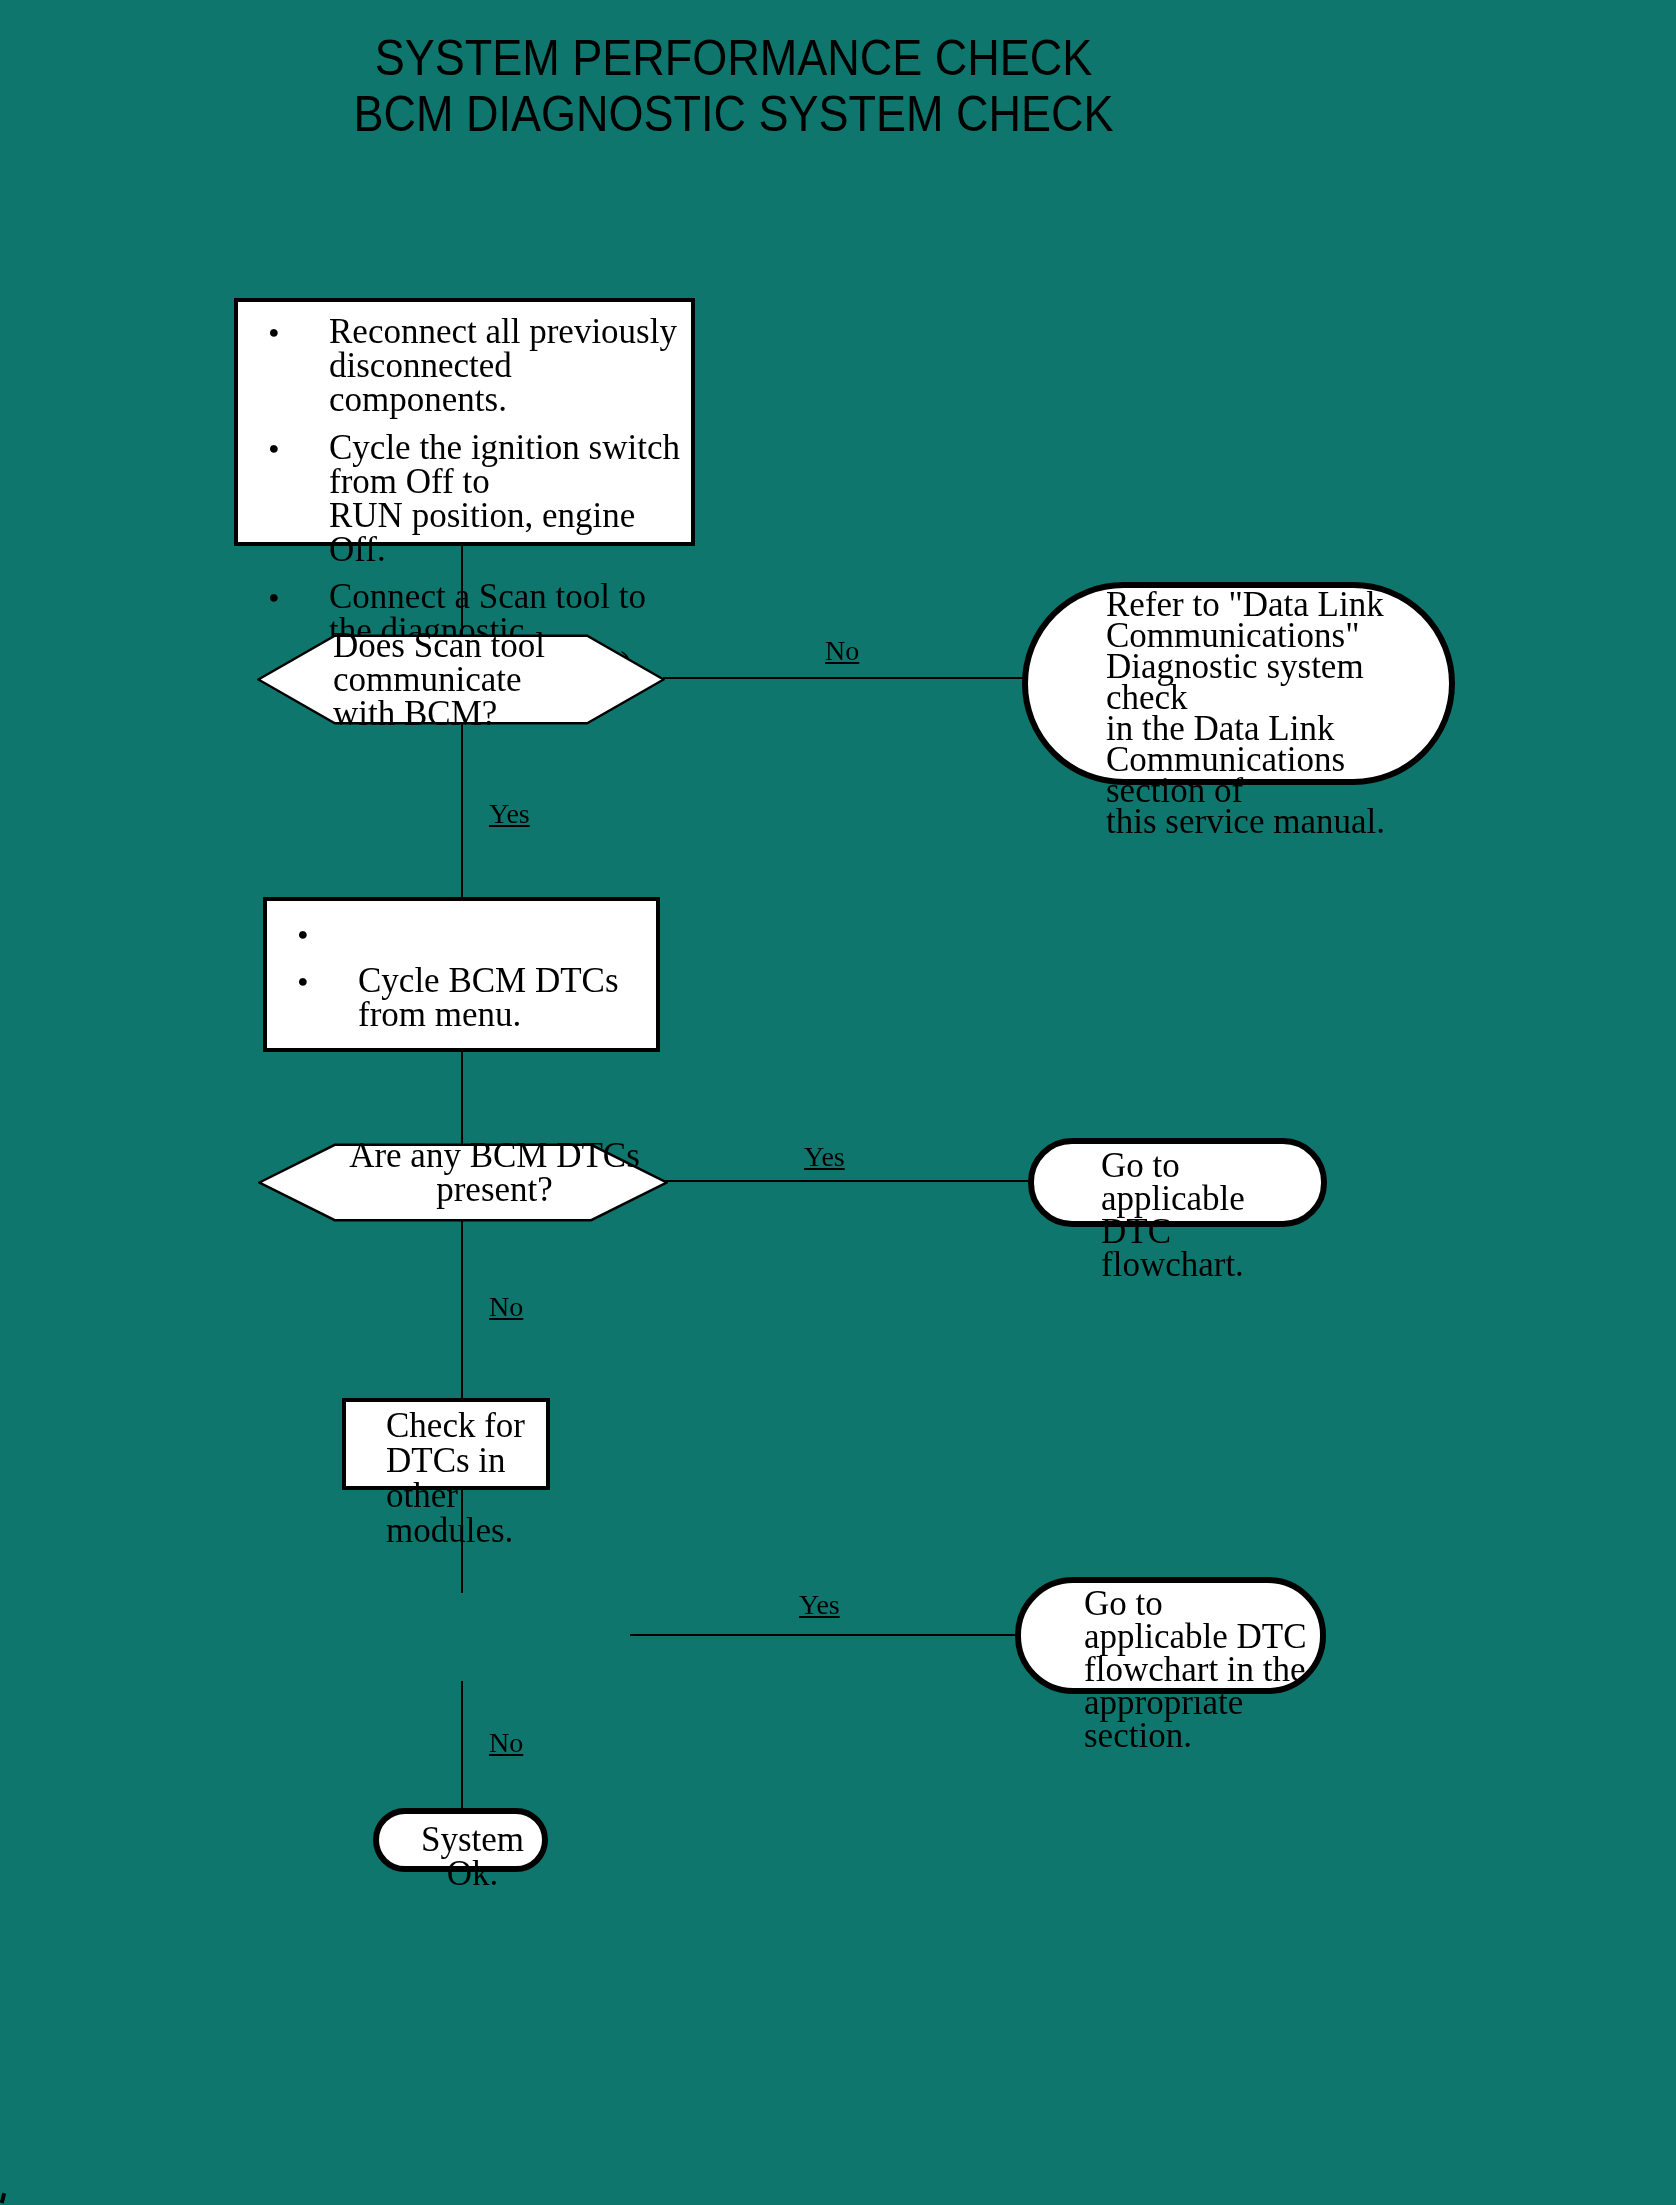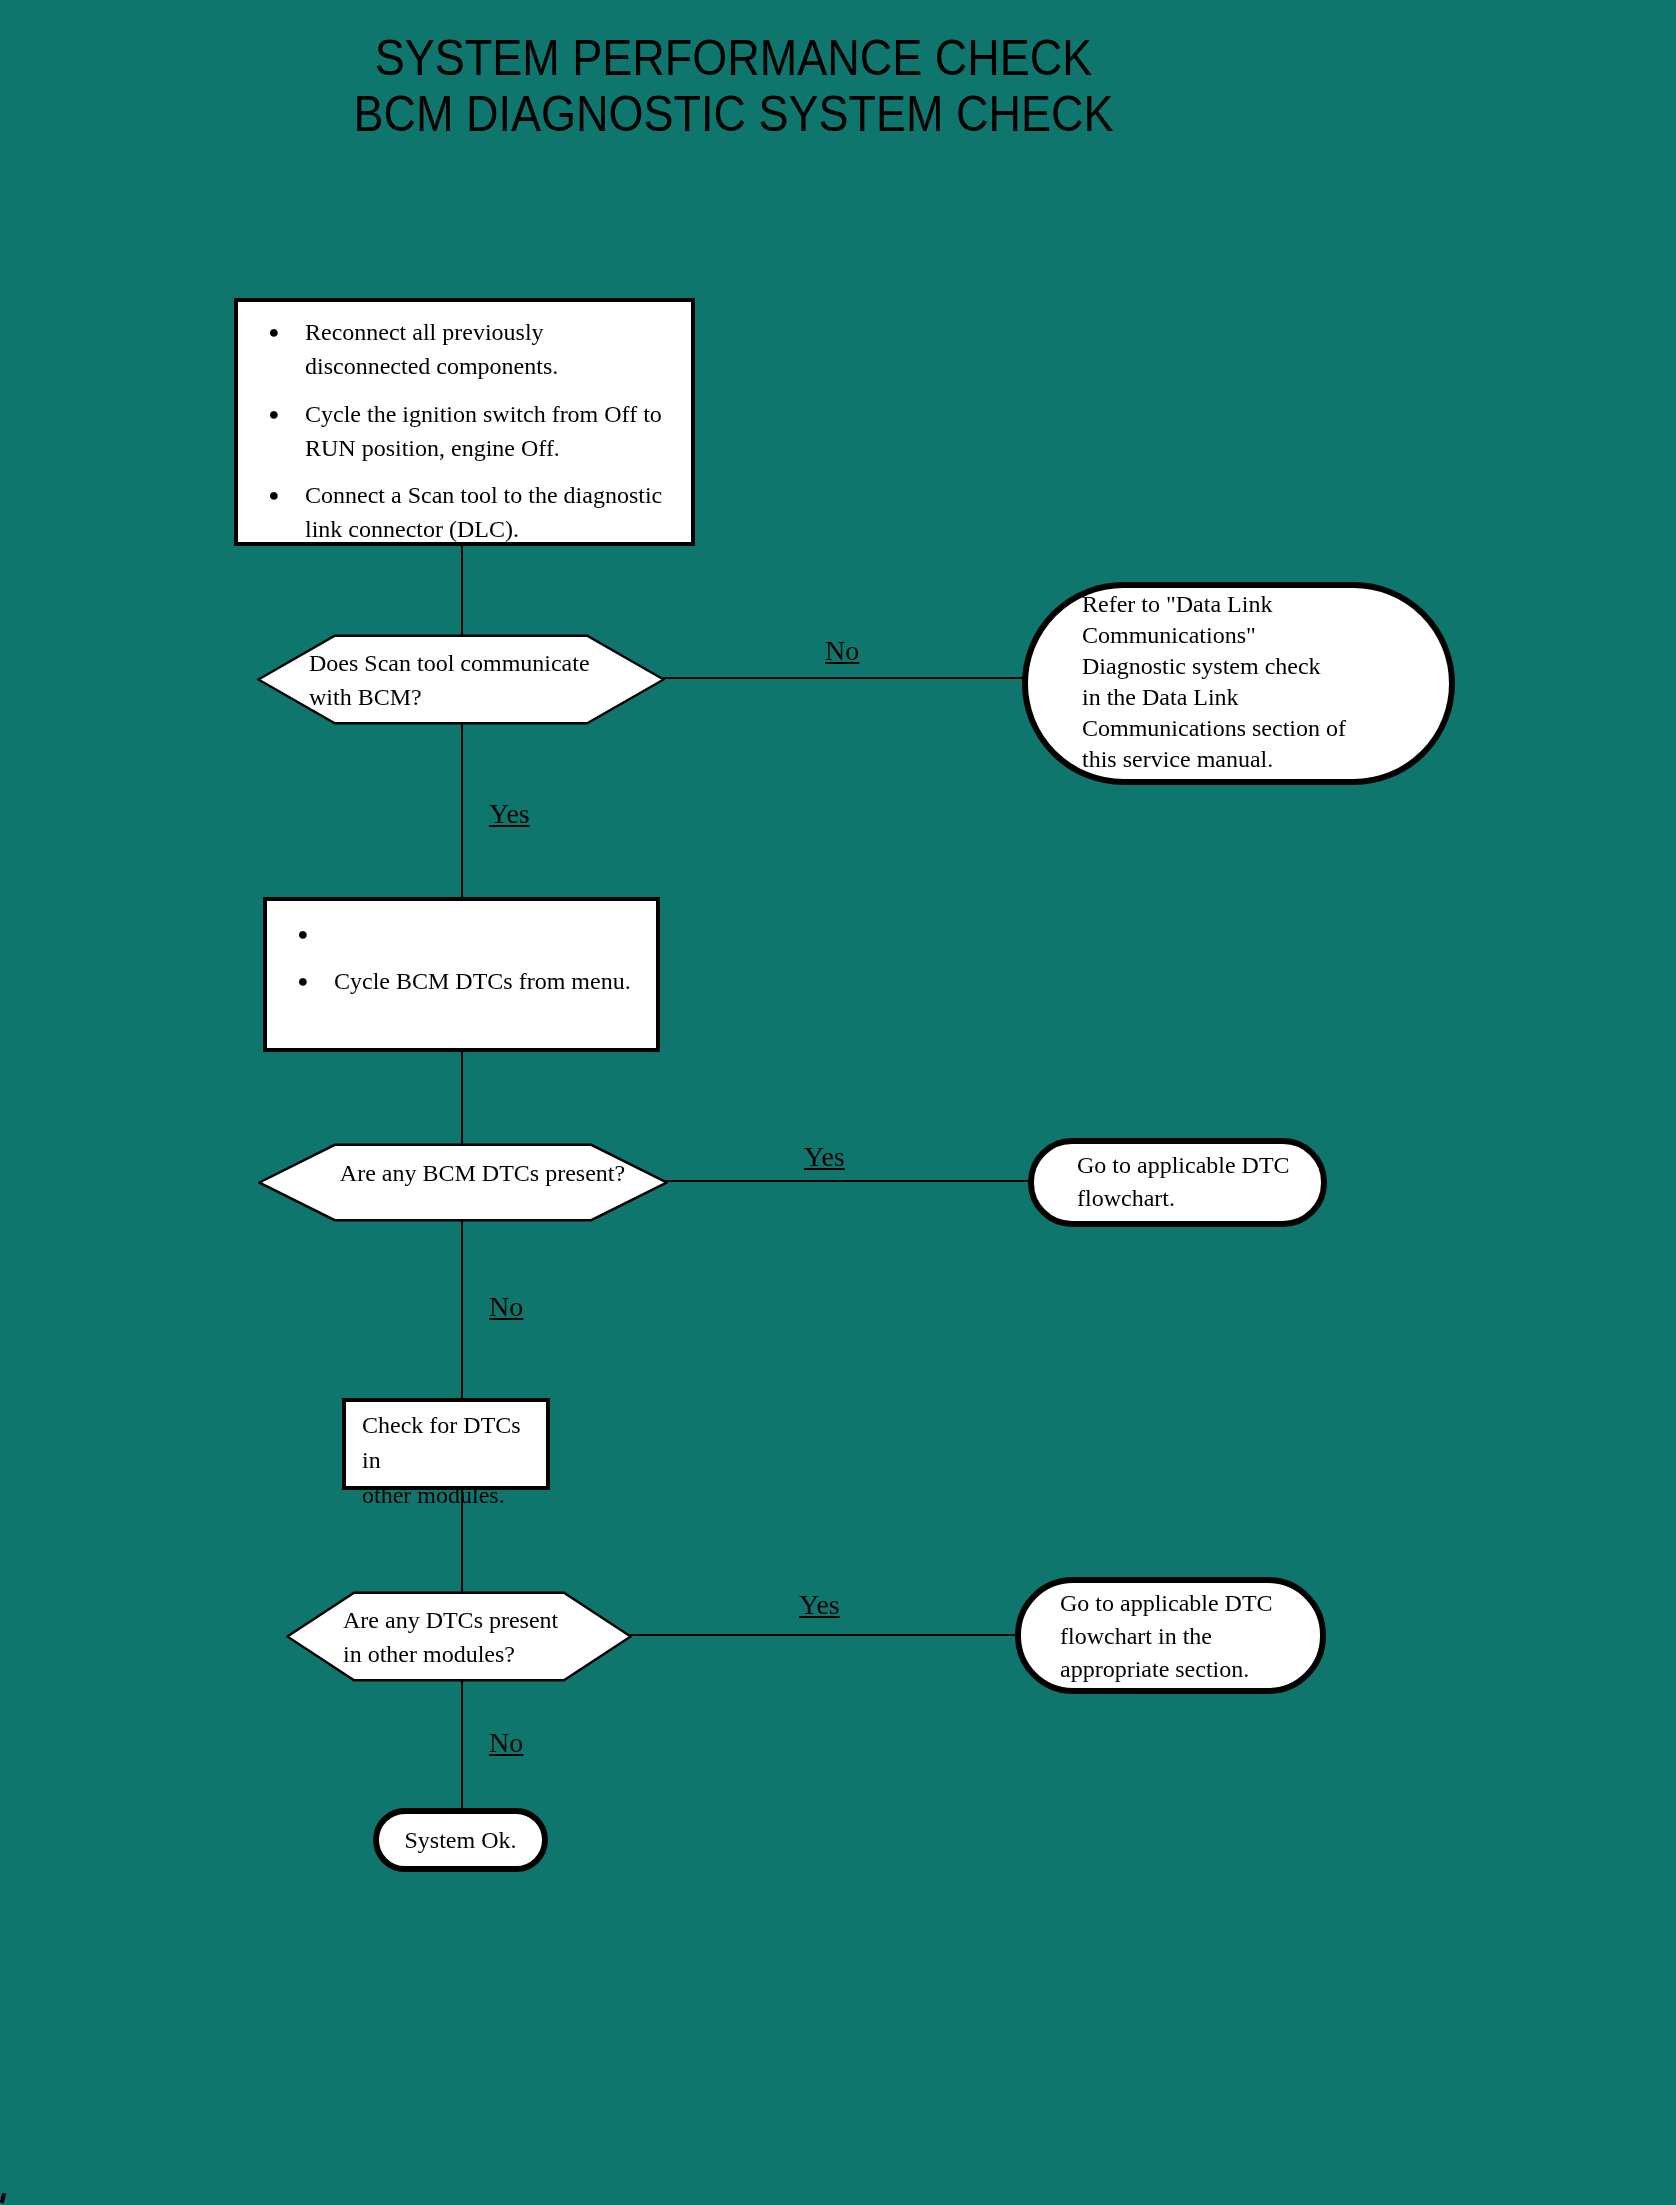--- a/index.html
+++ b/index.html
@@ -12,21 +12,21 @@
     position:absolute; left:235px; top:30px; width:997px;
     font-family:"Liberation Sans", sans-serif;
     font-size:50px; line-height:56px; text-align:center;
     transform:scaleX(0.9); transform-origin:50% 0;
     white-space:pre-line; letter-spacing:0px;
   }
   .pbox { position:absolute; background:#fff; border:4.9px solid #000; }
   .term { position:absolute; background:#fff; border:6.7px solid #000; }
   .line { position:absolute; background:#000; }
   .lbl  { position:absolute; font-size:28px; line-height:30px;text-decoration:underline; }
-  .txt  { font-size:24px; line-height:34px; white-space:pre-line; }
+  .txt  { font-size:35px; line-height:34px; white-space:pre-line;margin-left:24px; }
   .items { position:absolute; inset:0; padding:13.4px 6px 0 27px; }
   .item { display:flex; margin-bottom:13.4px; }
   .bullet { width:40px; flex:0 0 40px; font-size:18px; line-height:34px; text-align:left; padding-left:3.6px; }
   .hex { position:absolute; }
   .hex .txt { position:absolute; top:0; bottom:0; display:flex; flex-direction:column; justify-content:center; }
   .term .txt { position:absolute; }
   .artifact { position:absolute; left:1.2px; top:2193px; width:3.6px; height:9.7px; background:#000; transform:rotate(14deg); }
 </style>
 </head>
 <body>
@@ -112,27 +112,20 @@
   <div class="term" style="left:1028px; top:1138px; width:299px; height:89px; border-radius:44px;">
     <div class="txt" style="left:43px; top:4.9px; right:8.5px; line-height:33px;">Go to applicable DTC
 flowchart.</div>
   </div>
 
   <div class="pbox" style="left:342px; top:1398px; width:208px; height:92px;">
     <div class="txt" style="position:absolute; left:16px; top:6px; right:4.9px; line-height:35px;">Check for DTCs in
 other modules.</div>
   </div>
 
-  <div class="hex" style="left:286px; top:1591px; width:346px; height:91px;">
-    <svg width="346" height="91" viewBox="0 0 570 150">
-      <polygon points="2,75 112,3 458,3 568,75 458,147 112,147" fill="#ffffff" stroke="#000000" stroke-width="4"></polygon>
-    </svg>
-    <div class="txt" style="left:57px; right:6px;">Are any DTCs present
-in other modules?</div>
-  </div>
 
   <div class="term" style="left:1015px; top:1577px; width:311px; height:117px; border-radius:58px;">
     <div class="txt" style="left:39px; top:3.6px; right:6px; line-height:33px;">Go to applicable DTC
 flowchart in the
 appropriate section.</div>
   </div>
 
   <div class="term" style="left:373px; top:1808px; width:175px; height:64px; border-radius:32px; border-width:6px;">
     <div class="txt" style="left:0; right:0; top:8.5px; text-align:center;">System Ok.</div>
   </div>

